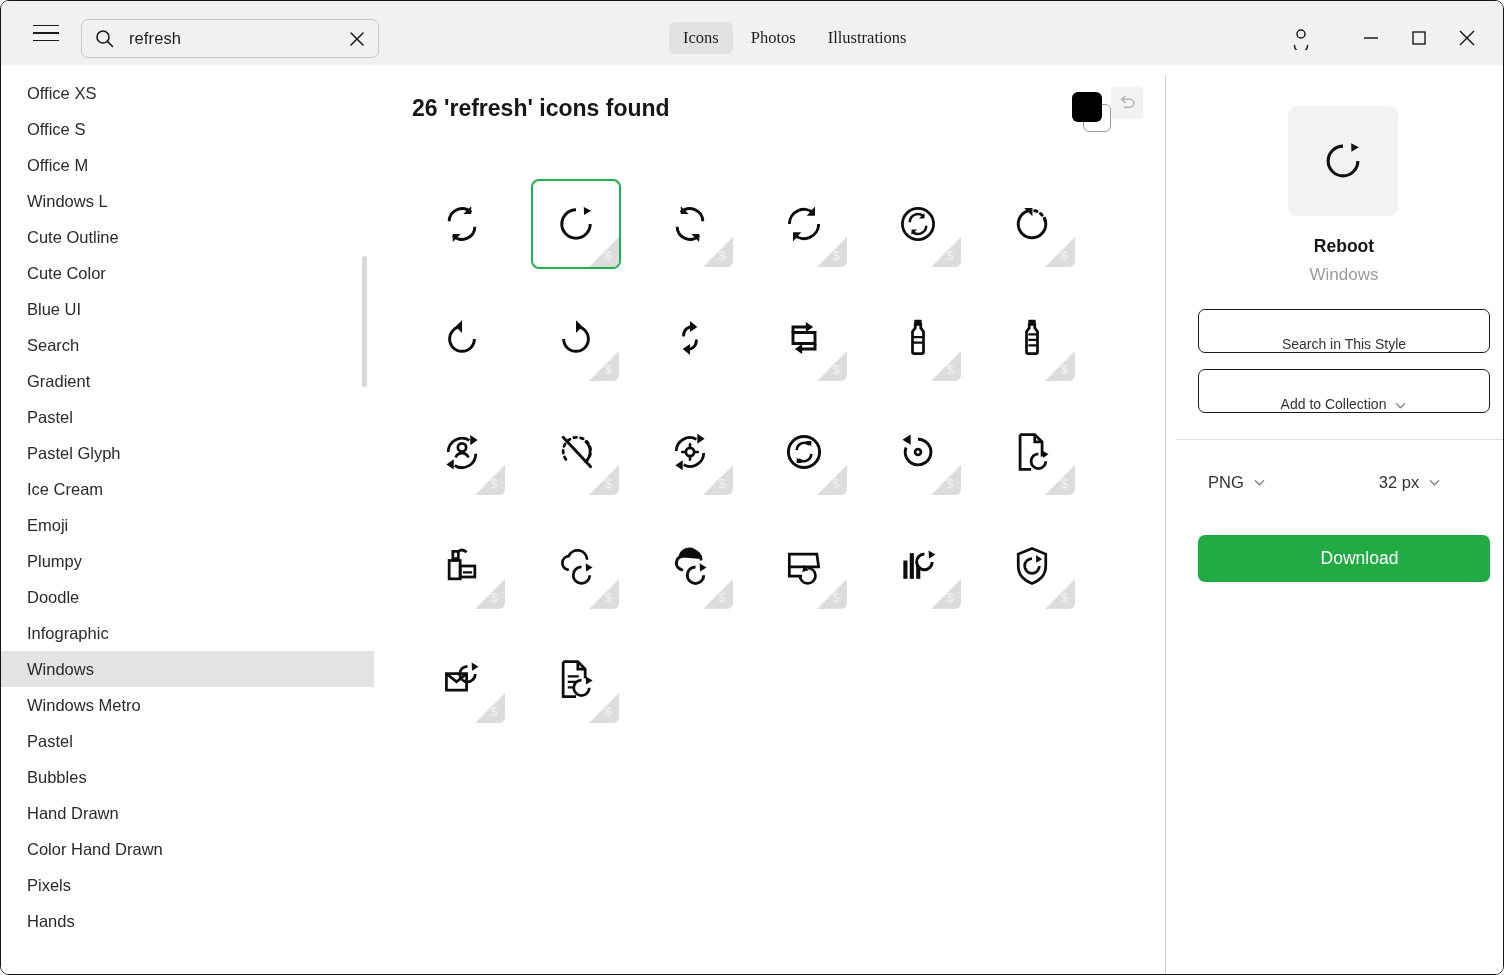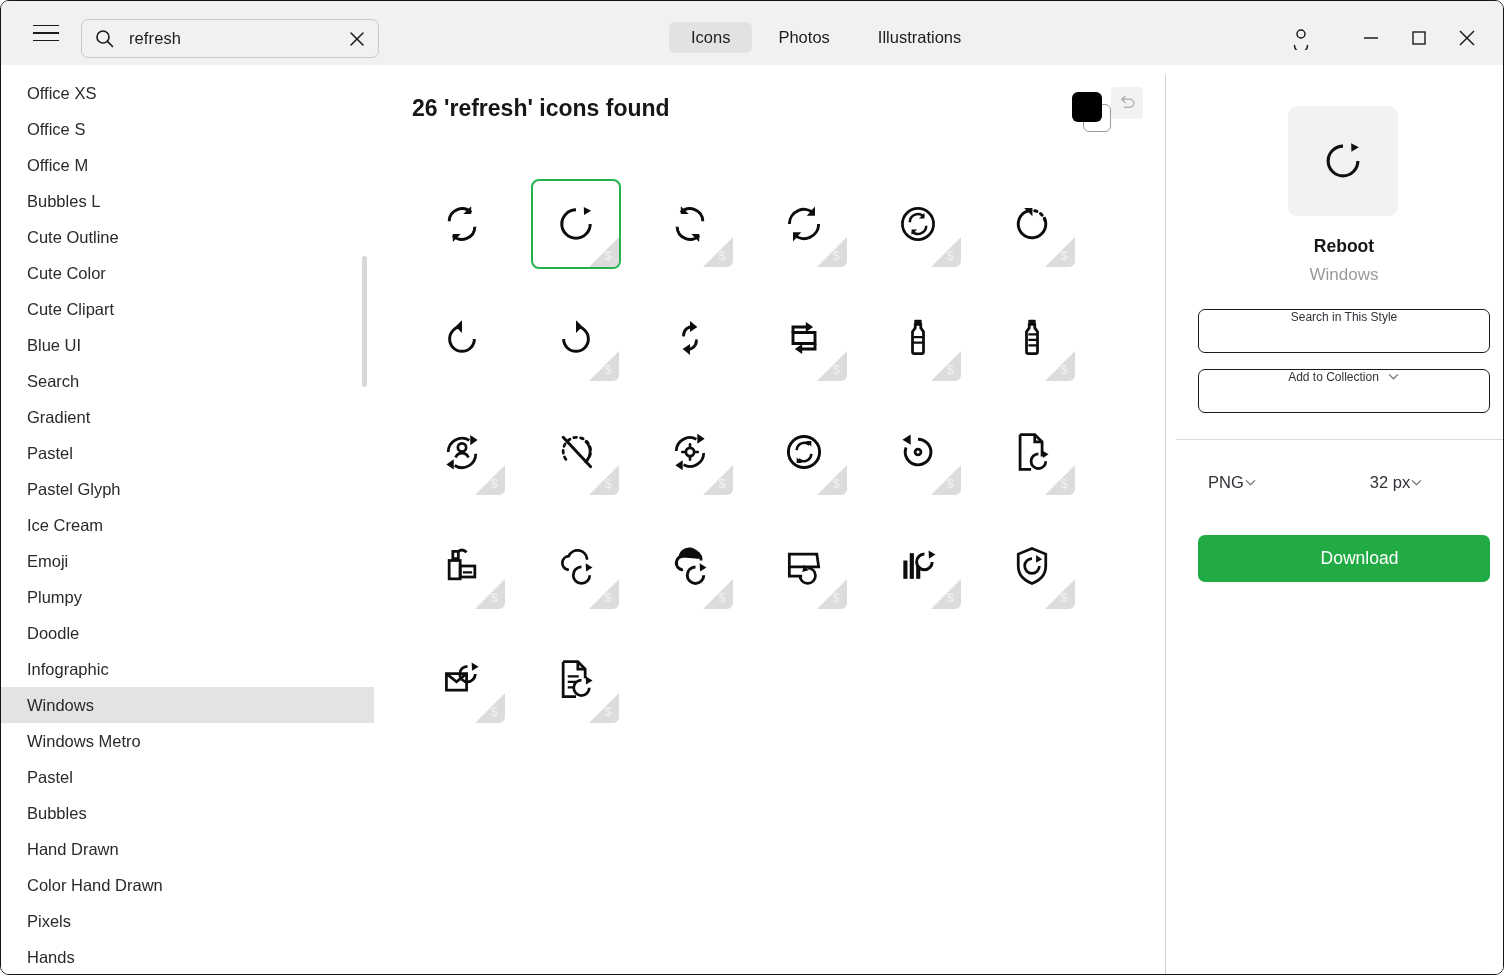--- a/index.html
+++ b/index.html
@@ -51,22 +51,22 @@
   .search-clear {
     width: 30px; height: 30px; margin-right: 6px; flex: none;
     display: flex; align-items: center; justify-content: center; cursor: pointer;
   }
 
   .tabs {
     position: absolute; left: 668px; top: 21px;
     display: flex; align-items: center; gap: 4px;
   }
   .tab {
-    padding: 6px 22px; border-radius: 6px;
-    font-size: 16.5px; color: #1d1d1f; cursor: pointer; white-space: nowrap;
+    padding: 6px 14px; border-radius: 6px;
+    font-size: 16.5px; color: #1d1d1f; cursor: pointer; white-space: nowrap; font-family: Liberation Serif, serif;
   }
   .tab.active { background: #e2e2e2; }
 
   .winbtns {
     position: absolute; right: 12px; top: 13px;
     display: flex; align-items: center;
   }
   .winbtn {
     width: 48px; height: 48px; display: flex;
     align-items: center; justify-content: center; cursor: pointer;
@@ -167,35 +167,35 @@
     position: absolute; left: 0; top: 161px; width: 100%;
     text-align: center; font-size: 17.5px; font-weight: bold; color: #17171a;
   }
   .preview-style {
     position: absolute; left: 0; top: 190px; width: 100%;
     text-align: center; font-size: 17px; color: #9b9b9b;
   }
   .obtn {
     position: absolute; left: 22px; width: 292px; height: 44px;
     border: 1.6px solid #1b1b1b; border-radius: 7px; background: #fff;
-    display: flex; align-items: flex-start; justify-content: center;
-    font-size: 12px; color: #2f3338; cursor: pointer; gap: 8px;
+    display: flex; align-items: flex-end; justify-content: center;
+    font-size: 14px; color: #2f3338; cursor: pointer; gap: 8px;
   }
   .obtn.b1 { top: 234px; }
   .obtn.b2 { top: 294px; }
   .panel-div {
     position: absolute; left: 0; top: 364px; width: 336px; height: 1px;
     background: #dcdcdc;
   }
   .selects {
     position: absolute; left: 0; top: 398px; width: 336px;
     display: flex; align-items: center;
   }
   .sel {
-    display: flex; align-items: center; gap: 0; cursor: pointer;
+    display: flex; align-items: center; gap: 9px; cursor: pointer;
     font-size: 16.5px; color: #2f3338;
   }
   .sel.fmt { margin-left: 32px; }
   .sel.size { margin-left: 113px; }
   .dl-btn {
     position: absolute; left: 22px; top: 460px;
     width: 292px; height: 47px; border-radius: 7px;
     background: #22ab44; color: #fff; border: none;
     font-size: 17.5px; font-family: "Liberation Sans", sans-serif;
     display: flex; align-items: center; justify-content: center; cursor: pointer;
@@ -268,30 +268,27 @@
         <div class="side-item">
           <span>Office XS</span>
         </div>
         <div class="side-item">
           <span>Office S</span>
         </div>
         <div class="side-item">
           <span>Office M</span>
         </div>
         <div class="side-item">
-          <span>Bubbles L</span>
+          <span>Windows L</span>
         </div>
         <div class="side-item">
           <span>Cute Outline</span>
         </div>
         <div class="side-item">
           <span>Cute Color</span>
-        </div>
-        <div class="side-item">
-          <span>Cute Clipart</span>
         </div>
         <div class="side-item">
           <span>Blue UI</span>
         </div>
         <div class="side-item">
           <span>Search</span>
         </div>
         <div class="side-item">
           <span>Gradient</span>
         </div>

